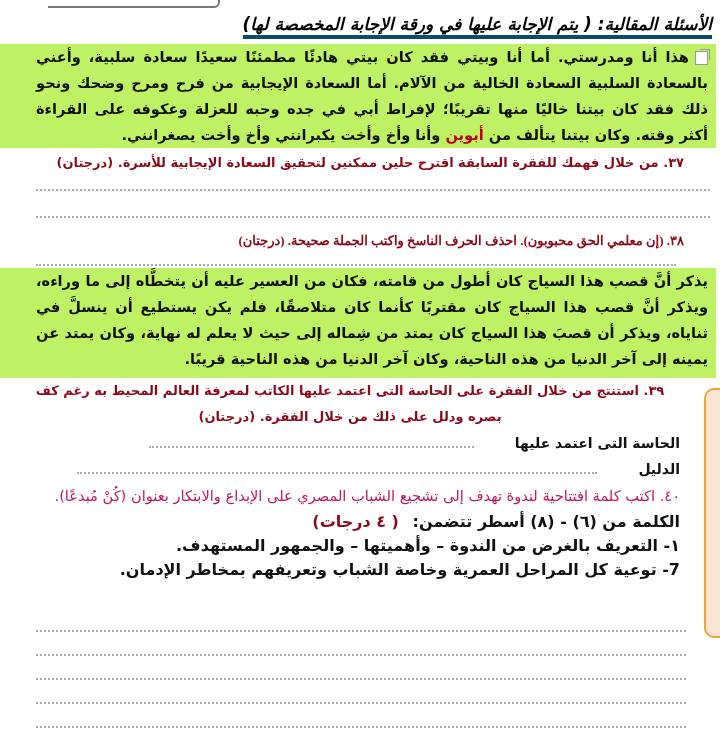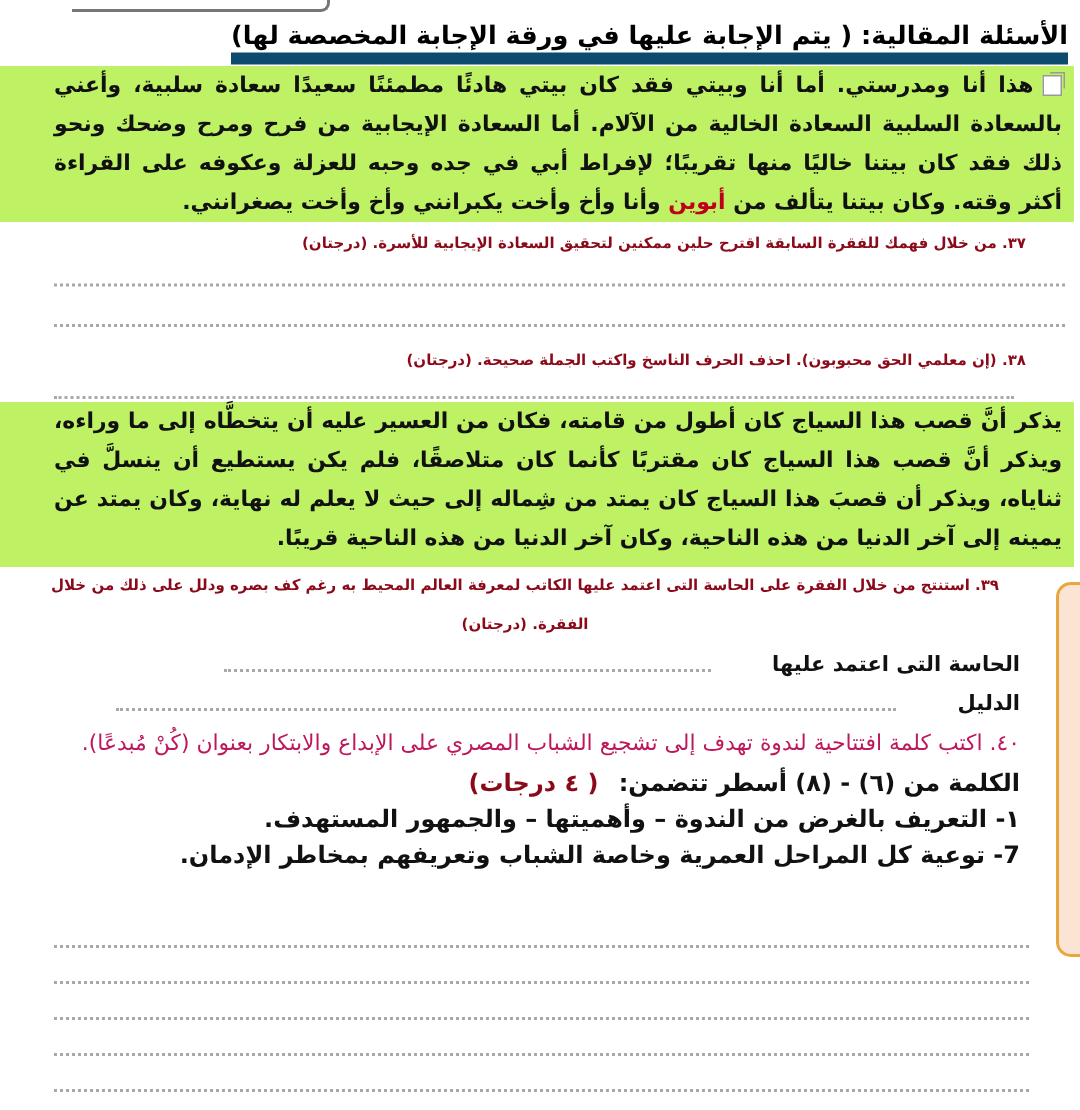--- a/index.html
+++ b/index.html
@@ -13,46 +13,46 @@
   .top-frame {
     position: absolute; top: 0; left: 48px; width: 170px; height: 6px;
     border-right: 2px solid #777; border-bottom: 2px solid #777;
     border-bottom-right-radius: 6px;
   }
   .header {
     position: absolute; top: 10px; right: 8px; left: 40px;
     font-size: 17px; font-weight: bold; color: #000;
     text-align: right; line-height: 28px;
   }
-  .header span { border-bottom: 8px solid #0c4a6e; padding-bottom: 1px; }
+  .header span { border-bottom: 4px solid #0c4a6e; padding-bottom: 1px; font-style: italic; }
 
   .passage {
     position: absolute; right: 4px; background: #bef264;
     font-size: 14.6px; font-weight: bold; line-height: 26px;
     text-align: justify; text-align-last: right; padding: 0 8px 0 36px;
     box-sizing: border-box;
   }
   .passage-1 { top: 44px; width: 716px; height: 104px; left: 0; right: auto; }
   .passage-2 { top: 268px; width: 716px; height: 110px; left: 0; right: auto; }
   .passage .doc-icon {
     display: inline-block; width: 11px; height: 12px; border: 1px solid #999;
     background: #fff; margin-left: 6px; vertical-align: middle; position: relative;
   }
   .passage .doc-icon::after {
     content: ""; position: absolute; top: -3px; right: -3px; width: 9px; height: 10px;
     border-top: 1px solid #999; border-right: 1px solid #999;
   }
   .red { color: #c0001a; }
 
   .question {
-    position: absolute; right: 36px; font-size: 10px; font-weight: bold;
+    position: absolute; right: 36px; font-size: 13px; font-weight: bold;
     color: #8b0a1a; line-height: 26px;
   }
   .q37 { top: 150px; }
-  .q38 { top: 228px; }
+  .q38 { top: 228px; font-family: Liberation Serif, serif; }
   .q39 { top: 378px; right: 40px; left: 20px; text-align: center; }
 
   .dots {
     position: absolute; height: 0; border-top: 2px dotted #a8a8a8;
   }
 
   .field-row {
     position: absolute; right: 40px; font-size: 14px; font-weight: bold; line-height: 22px;
     display: flex; align-items: flex-end; gap: 37px;
   }

